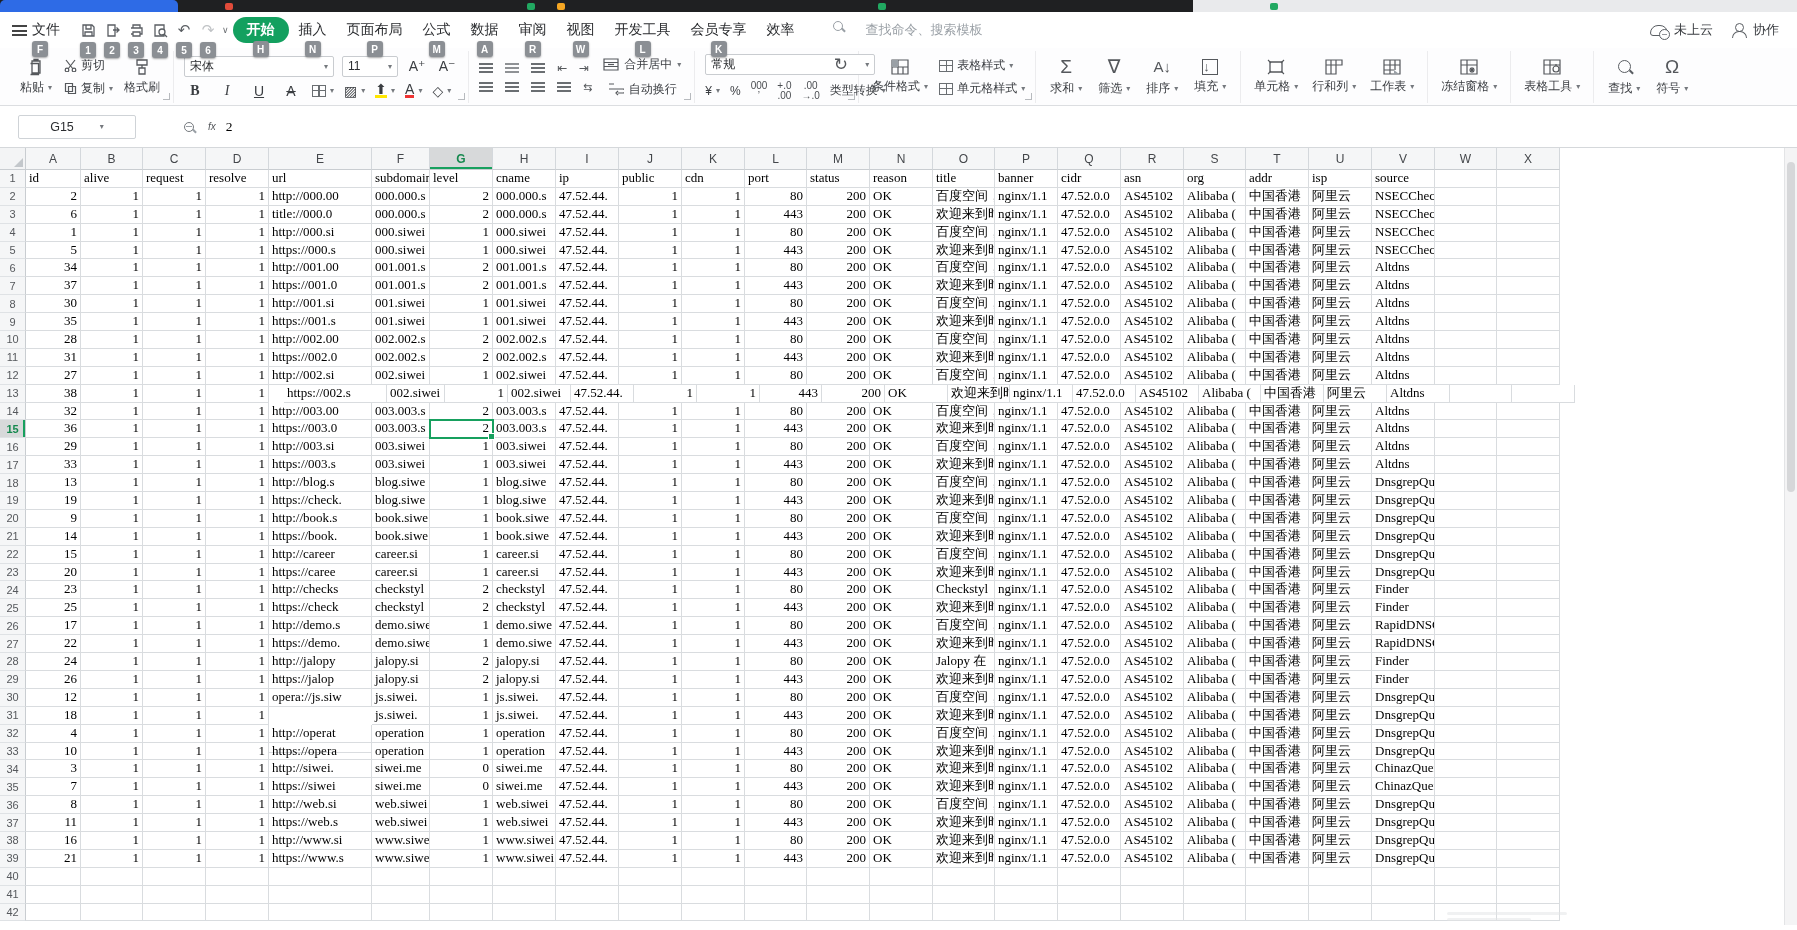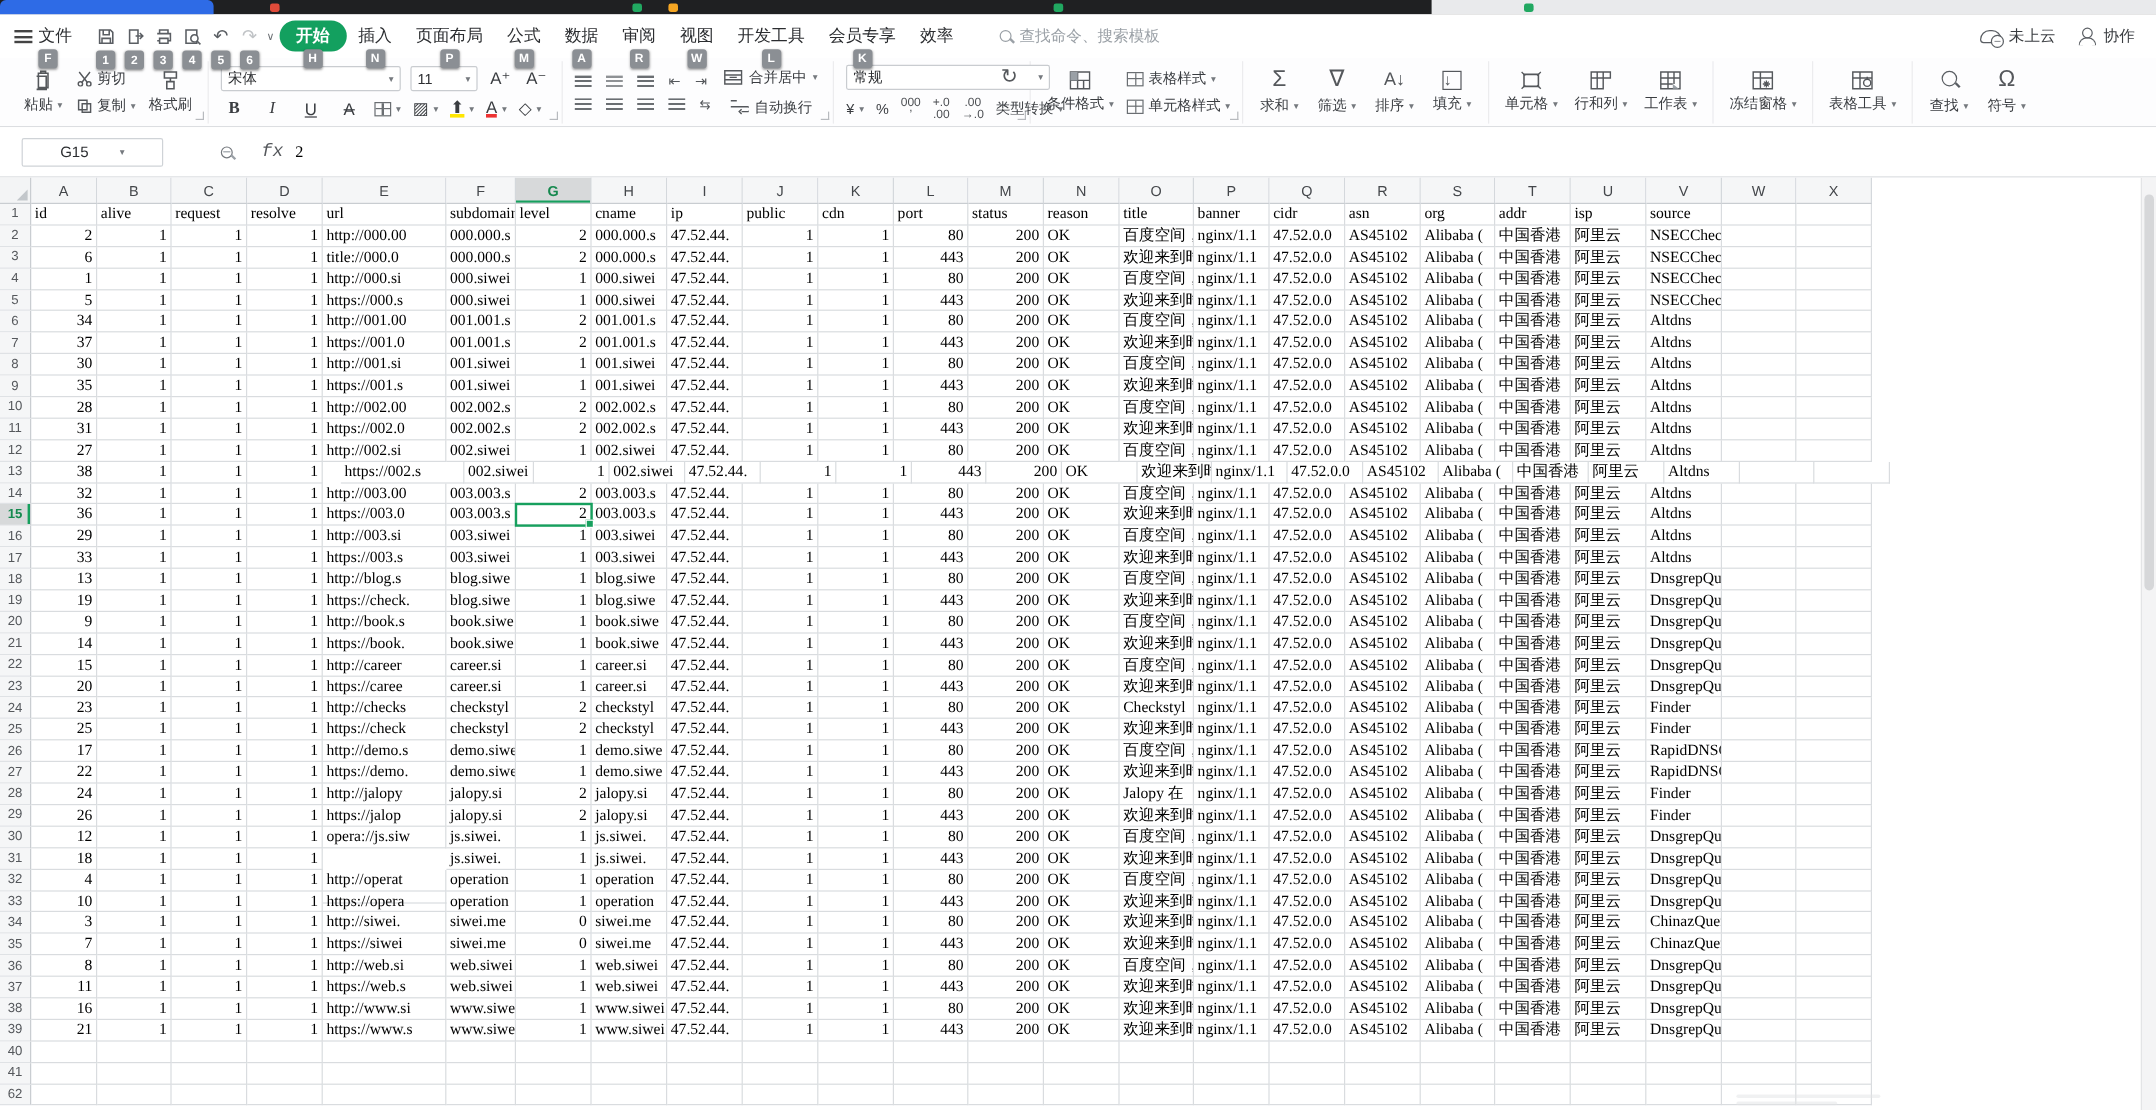--- a/index.html
+++ b/index.html
@@ -22,21 +22,21 @@
     min-width:16px; height:16px; padding:0 2px; background:#8b8f94; color:#fff; font-size:10px; font-weight:bold;
     border-radius:3px; display:flex; align-items:center; justify-content:center;
     box-shadow:0 1px 2px rgba(0,0,0,.35); }
   .hamburger { width:15px; height:11px; border-top:2px solid #444; border-bottom:2px solid #444; position:relative; }
   .hamburger::after { content:''; position:absolute; left:0; right:0; top:3px; height:2px; background:#444; }
   .qbar { display:flex; align-items:center; margin-left:6px; }
   .qicon { position:relative; width:24px; height:24px; display:flex; align-items:center; justify-content:center; color:#5a5e63; }
   .qicon svg { display:block; }
   .qicon.disabled { color:#c0c3c6; }
   .small-caret { font-size:9px; color:#6a6e72; margin:0 4px 0 2px; }
-  .menu-search { display:flex; align-items:center; gap:7px; margin-left:28px; color:#9aa0a6; font-size:13px; }
+  .menu-search { display:flex; align-items:flex-start; gap:23px; margin-left:28px; color:#9aa0a6; font-size:13px; }
   .menubar-right { margin-left:auto; display:flex; align-items:center; gap:18px; font-size:13px; color:#3c4043; padding-right:8px; }
   .mag { width:10px; height:10px; border:1.6px solid #9aa0a6; border-radius:50%; position:relative; display:inline-block; }
   .mag::after { content:''; position:absolute; width:5px; height:1.6px; background:#9aa0a6;
     transform:rotate(45deg); right:-4px; bottom:-1px; }
   .mag.dark { border-color:#5a5e63; } .mag.dark::after { background:#5a5e63; }
   .mag .minus { position:absolute; left:1px; right:1px; top:3px; height:1.5px; background:#9aa0a6; }
   .cloudic { position:relative; width:18px; height:11px; border:1.5px solid #5a5e63; border-radius:8px 8px 3px 3px; }
   .cloudic::after { content:'–'; position:absolute; right:-3px; bottom:-5px; background:#fff; color:#5a5e63;
     font-size:9px; line-height:8px; border:1.5px solid #5a5e63; border-radius:50%; width:9px; height:9px; text-align:center; }
   .personic { position:relative; width:16px; height:14px; }
@@ -71,21 +71,21 @@
   .gridic { display:inline-block; width:14px; height:12px; border:1.3px solid #6a6e72; position:relative; }
   .gridic::before { content:''; position:absolute; left:0; right:0; top:45%; height:1.2px; background:#6a6e72; }
   .gridic::after { content:''; position:absolute; top:0; bottom:0; left:45%; width:1.2px; background:#6a6e72; }
   .numtiny { font-size:10px; color:#4a4d51; line-height:10px; text-align:center; }
 
   
   .formulabar { height:42px; display:flex; align-items:center; border-bottom:1px solid #d5d8db; background:#fff; padding-left:18px; }
   .namebox { width:118px; height:24px; border:1px solid #cfd3d7; border-radius:2px; display:flex; align-items:center;
     justify-content:center; gap:26px; font-size:12.5px; color:#2b2d30; background:#fff; }
   .fbar-ics { display:flex; align-items:center; gap:14px; margin-left:48px; }
-  .fx { font-family:Liberation Mono, monospace; font-style:italic; font-size:15px; color:#55585c;margin-left:10px; }
+  .fx { font-family:Liberation Sans, sans-serif; font-style:italic; font-size:10px; color:#55585c; }
   .fvalue { flex:1; font-family:"Liberation Serif","DejaVu Serif",serif; font-size:13.5px; color:#000; padding-left:10px; }
 
   
   .grid-wrap { position:relative; width:1797px; height:777px; background:#fff; overflow:hidden; }
   .colhdrs { display:flex; height:22px; }
   .corner { width:26px; height:22px; background:#f3f4f5; border-right:1px solid #c9cdd1; border-bottom:1px solid #c9cdd1; position:relative; }
   .corner::after { content:''; position:absolute; right:2px; bottom:2px; border-left:9px solid transparent; border-bottom:9px solid #c3c7cb; }
   .chdr { height:22px; display:flex; align-items:center; justify-content:center; font-size:12px; color:#44474b;
     background:#f5f6f7; border-right:1px solid #d4d8dc; border-bottom:1px solid #c9cdd1; }
   .chdr.sel { background:#d7d9da; color:#15894e; font-weight:bold; box-shadow:inset 0 -2px 0 #17a05e; }
@@ -1638,21 +1638,21 @@
         <div class="cell" style="width: 63px;"></div>
         <div class="cell" style="width: 63px;"></div>
         <div class="cell" style="width: 62px;"></div>
         <div class="cell" style="width: 63px;"></div>
         <div class="cell" style="width: 63px;"></div>
         <div class="cell" style="width: 63px;"></div>
         <div class="cell" style="width: 62px;"></div>
         <div class="cell" style="width: 63px;"></div>
       </div>
       <div class="grow">
-        <div class="rnum">62</div>
+        <div class="rnum">42</div>
         <div class="cell num" style="width: 55px;"></div>
         <div class="cell num" style="width: 62px;"></div>
         <div class="cell num" style="width: 63px;"></div>
         <div class="cell num" style="width: 63px;"></div>
         <div class="cell" style="width: 103px;"></div>
         <div class="cell" style="width: 58px;"></div>
         <div class="cell num" style="width: 63px;"></div>
         <div class="cell" style="width: 63px;"></div>
         <div class="cell" style="width: 63px;"></div>
         <div class="cell num" style="width: 63px;"></div>

